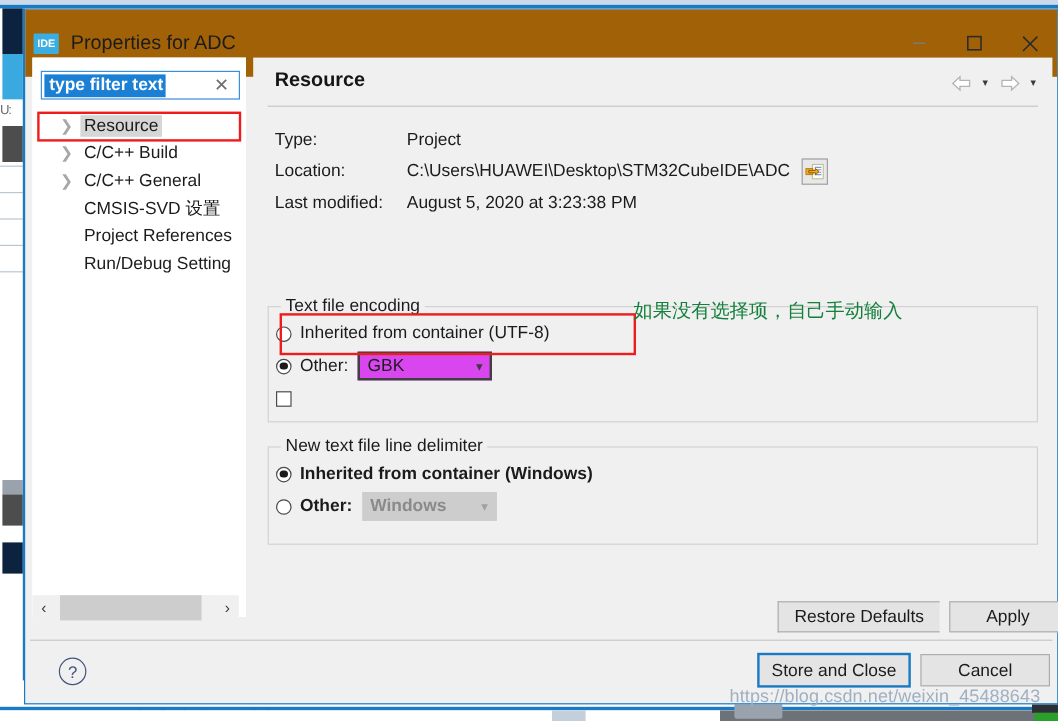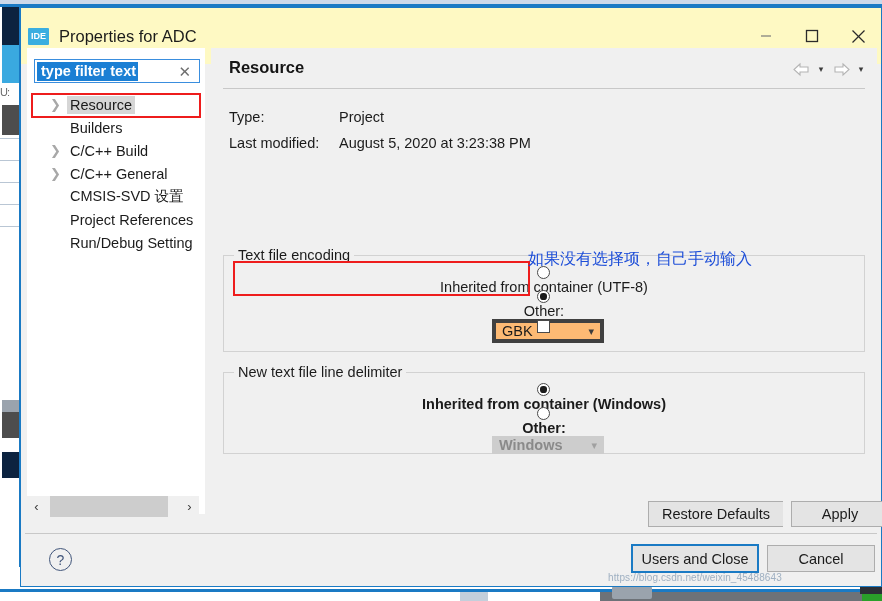--- a/index.html
+++ b/index.html
@@ -35,31 +35,31 @@
   .bg-bot-gray { position:absolute; left:600px; top:592px; width:282px; height:9px; background:#6d7278; }
   .bg-bot-tab  { position:absolute; left:460px; top:592px; width:28px; height:9px; background:#c3cfdb; }
   .bg-bot-plug { position:absolute; left:612px; top:586px; width:40px; height:13px;
                  background:#9aa3ad; border-radius:2px; }
   .bg-bot-green{ position:absolute; left:862px; top:594px; width:20px; height:7px; background:#2aa02a; }
   .bg-bot-dark { position:absolute; left:860px; top:586px; width:22px; height:8px; background:#2b3036; }
 
   
   .watermark {
     position:absolute; left:608px; top:572px;
-    font-size:10px; color:#9fb0c2; white-space:nowrap; z-index:40;
+    font-size:15px; color:#9fb0c2; white-space:nowrap; z-index:40;
     letter-spacing:0.1px;
   }
 
   
   .dialog {
     position:absolute; left:20px; top:7px; width:862px; height:580px;
     background:#f0f0f0; border:1px solid #1a7ac4; z-index:20;
   }
   .titlebar {
-    position:absolute; left:0; top:0; right:0; height:56px; background:#fef9c3;
+    position:absolute; left:0; top:0; right:0; height:56px; background:#a16207;
     display:flex; align-items:center;
   }
   .ide-badge {
     width:21px; height:17px; background:#3aaee0; color:#ffffff;
     font-size:9px; font-weight:bold; letter-spacing:0px;
     display:flex; align-items:center; justify-content:center;
     margin-left:7px; border-radius:1px; font-family:"Liberation Sans", sans-serif;
   }
   .dlg-title { font-size:16.5px; color:#1b1b1b; margin-left:10px; }
   .win-btns { margin-left:auto; display:flex; height:40px; }
@@ -136,49 +136,49 @@
   .group {
     position:absolute; left:12px; right:12px; border:1px solid #d2d2d2;
   }
   .group > .legend {
     position:absolute; left:10px; top:-9px; background:#f0f0f0; padding:0 4px;
     font-size:14.5px; color:#1b1b1b; white-space:nowrap;
   }
   #group-encoding { top:207px; height:97px; }
   #group-delim    { top:324px; height:82px; }
 
-  .opt-row { display:flex; align-items:center; height:24px; font-size:14.5px; color:#1b1b1b;flex-direction:column; }
+  .opt-row { display:flex; align-items:center; height:24px; font-size:14.5px; color:#1b1b1b; }
   .radio {
     width:13px; height:13px; border:1.6px solid #4a4a4a; border-radius:50%;
     background:#ffffff; margin:0 7px 0 6px; flex:none; position:relative;
   }
   .radio.on::after {
     content:""; position:absolute; left:2.4px; top:2.4px; width:6.2px; height:6.2px;
     border-radius:50%; background:#1b1b1b;
   }
   .checkbox {
     width:13px; height:13px; border:1.6px solid #4a4a4a; background:#ffffff;
     margin:0 7px 0 6px; flex:none;
   }
   .combo {
-    width:112px; height:24px; border:4px solid #404040; background:#fdba74;
+    width:112px; height:24px; border:2px solid #404040; background:#d946ef;
     display:flex; align-items:center; padding:0 6px; margin-left:8px;
     font-size:14.5px; color:#1b1b1b;
   }
   .combo .cv { flex:1; white-space:nowrap; }
   .combo .carat { color:#3c3c3c; font-size:11px; }
   .combo.disabled { background:#cdcdcd; border:1px solid #cdcdcd; color:#8a8a8a; }
   .combo.disabled .carat { color:#a0a0a0; }
 
   .red-box-other {
     position:absolute; left:212px; top:253px; width:297px; height:35px;
     border:2px solid #ee1c1c; z-index:30; pointer-events:none;
   }
   .red-note {
-    position:absolute; left:507px; top:241px; font-size:16px; color:#1d4ed8;
+    position:absolute; left:507px; top:241px; font-size:16px; color:#15803d;
     white-space:nowrap; z-index:31;
     font-family:"DejaVu Sans", "Liberation Sans", sans-serif;
   }
   .footer-sep { position:absolute; left:4px; right:4px; bottom:52px; height:1px; background:#c8c8c8; }
   .btnbar-2 {
     position:absolute; left:0; right:0; bottom:0; height:52px;
   }
   .help-btn {
     position:absolute; left:28px; top:14px; width:23px; height:23px;
     border:1.4px solid #41557a; border-radius:50%;
@@ -260,23 +260,20 @@
       <div class="filter-box">
         <span class="filter-text" title="type filter text">type filter text</span>
         <span class="filter-clear">✕</span>
       </div>
 
       <div class="tree">
         <div class="tree-item selected">
           <span class="arrow">❯</span>
           <span class="tlabel">Resource</span>
         </div>
-        <div class="tree-item noarrow">
-          <span class="tlabel">Builders</span>
-        </div>
         <div class="tree-item">
           <span class="arrow">❯</span>
           <span class="tlabel">C/C++ Build</span>
         </div>
         <div class="tree-item">
           <span class="arrow">❯</span>
           <span class="tlabel">C/C++ General</span>
         </div>
         <div class="tree-item noarrow">
           <span class="tlabel">CMSIS-SVD 设置</span>
@@ -319,20 +316,35 @@
         </div>
       </div>
       <div class="content-sep"></div>
 
       <div class="info">
         <div class="info-row">
           <span class="info-label">Type:</span>
           <span class="info-value">Project</span>
         </div>
         <div class="info-row">
+          <span class="info-label">Location:</span>
+          <span class="info-value">C:\Users\HUAWEI\Desktop\STM32CubeIDE\ADC</span>
+          <span class="loc-btn">
+            <svg width="16" height="14" viewBox="0 0 16 14" aria-hidden="true">
+              <rect x="6" y="1" width="9" height="12" fill="#fdfcf4" stroke="#b9b59a" stroke-width="0.8"></rect>
+              <line x1="8" y1="3.5" x2="13.5" y2="3.5" stroke="#7d9bc4" stroke-width="0.9"></line>
+              <line x1="8" y1="5.5" x2="13.5" y2="5.5" stroke="#7d9bc4" stroke-width="0.9"></line>
+              <line x1="8" y1="7.5" x2="13.5" y2="7.5" stroke="#7d9bc4" stroke-width="0.9"></line>
+              <line x1="8" y1="9.5" x2="13.5" y2="9.5" stroke="#7d9bc4" stroke-width="0.9"></line>
+              <path d="M0.5 4.5 L6.5 4.5 L6.5 9.5 L0.5 9.5 Z" fill="#f0a81e" stroke="#b37a10" stroke-width="0.8"></path>
+              <path d="M3 6 L8.5 6 L8.5 4.4 L11.5 7 L8.5 9.6 L8.5 8 L3 8 Z" fill="#f0a81e" stroke="#8a5c08" stroke-width="0.8"></path>
+            </svg>
+          </span>
+        </div>
+        <div class="info-row">
           <span class="info-label">Last modified:</span>
           <span class="info-value">August 5, 2020 at 3:23:38 PM</span>
         </div>
       </div>
 
       <div class="group" id="group-encoding">
         <span class="legend">Text file encoding</span>
         <div style="padding-top:10px;">
           <div class="opt-row">
             <span class="radio"></span>
@@ -374,17 +386,17 @@
     <div class="red-box-other"></div>
     <div class="red-note">如果没有选择项，自己手动输入</div>
 
     <div class="footer-sep"></div>
     <div class="btn cut-right" id="btn-restore">Restore Defaults</div>
     <div class="btn" id="btn-apply">Apply</div>
 
     <div class="btnbar-2">
       <div class="help-btn">?</div>
     </div>
-    <div class="btn default" id="btn-applyclose">Users and Close</div>
+    <div class="btn default" id="btn-applyclose">Store and Close</div>
     <div class="btn" id="btn-cancel">Cancel</div>
   </div>
 
 </div>
 
 </body></html>

